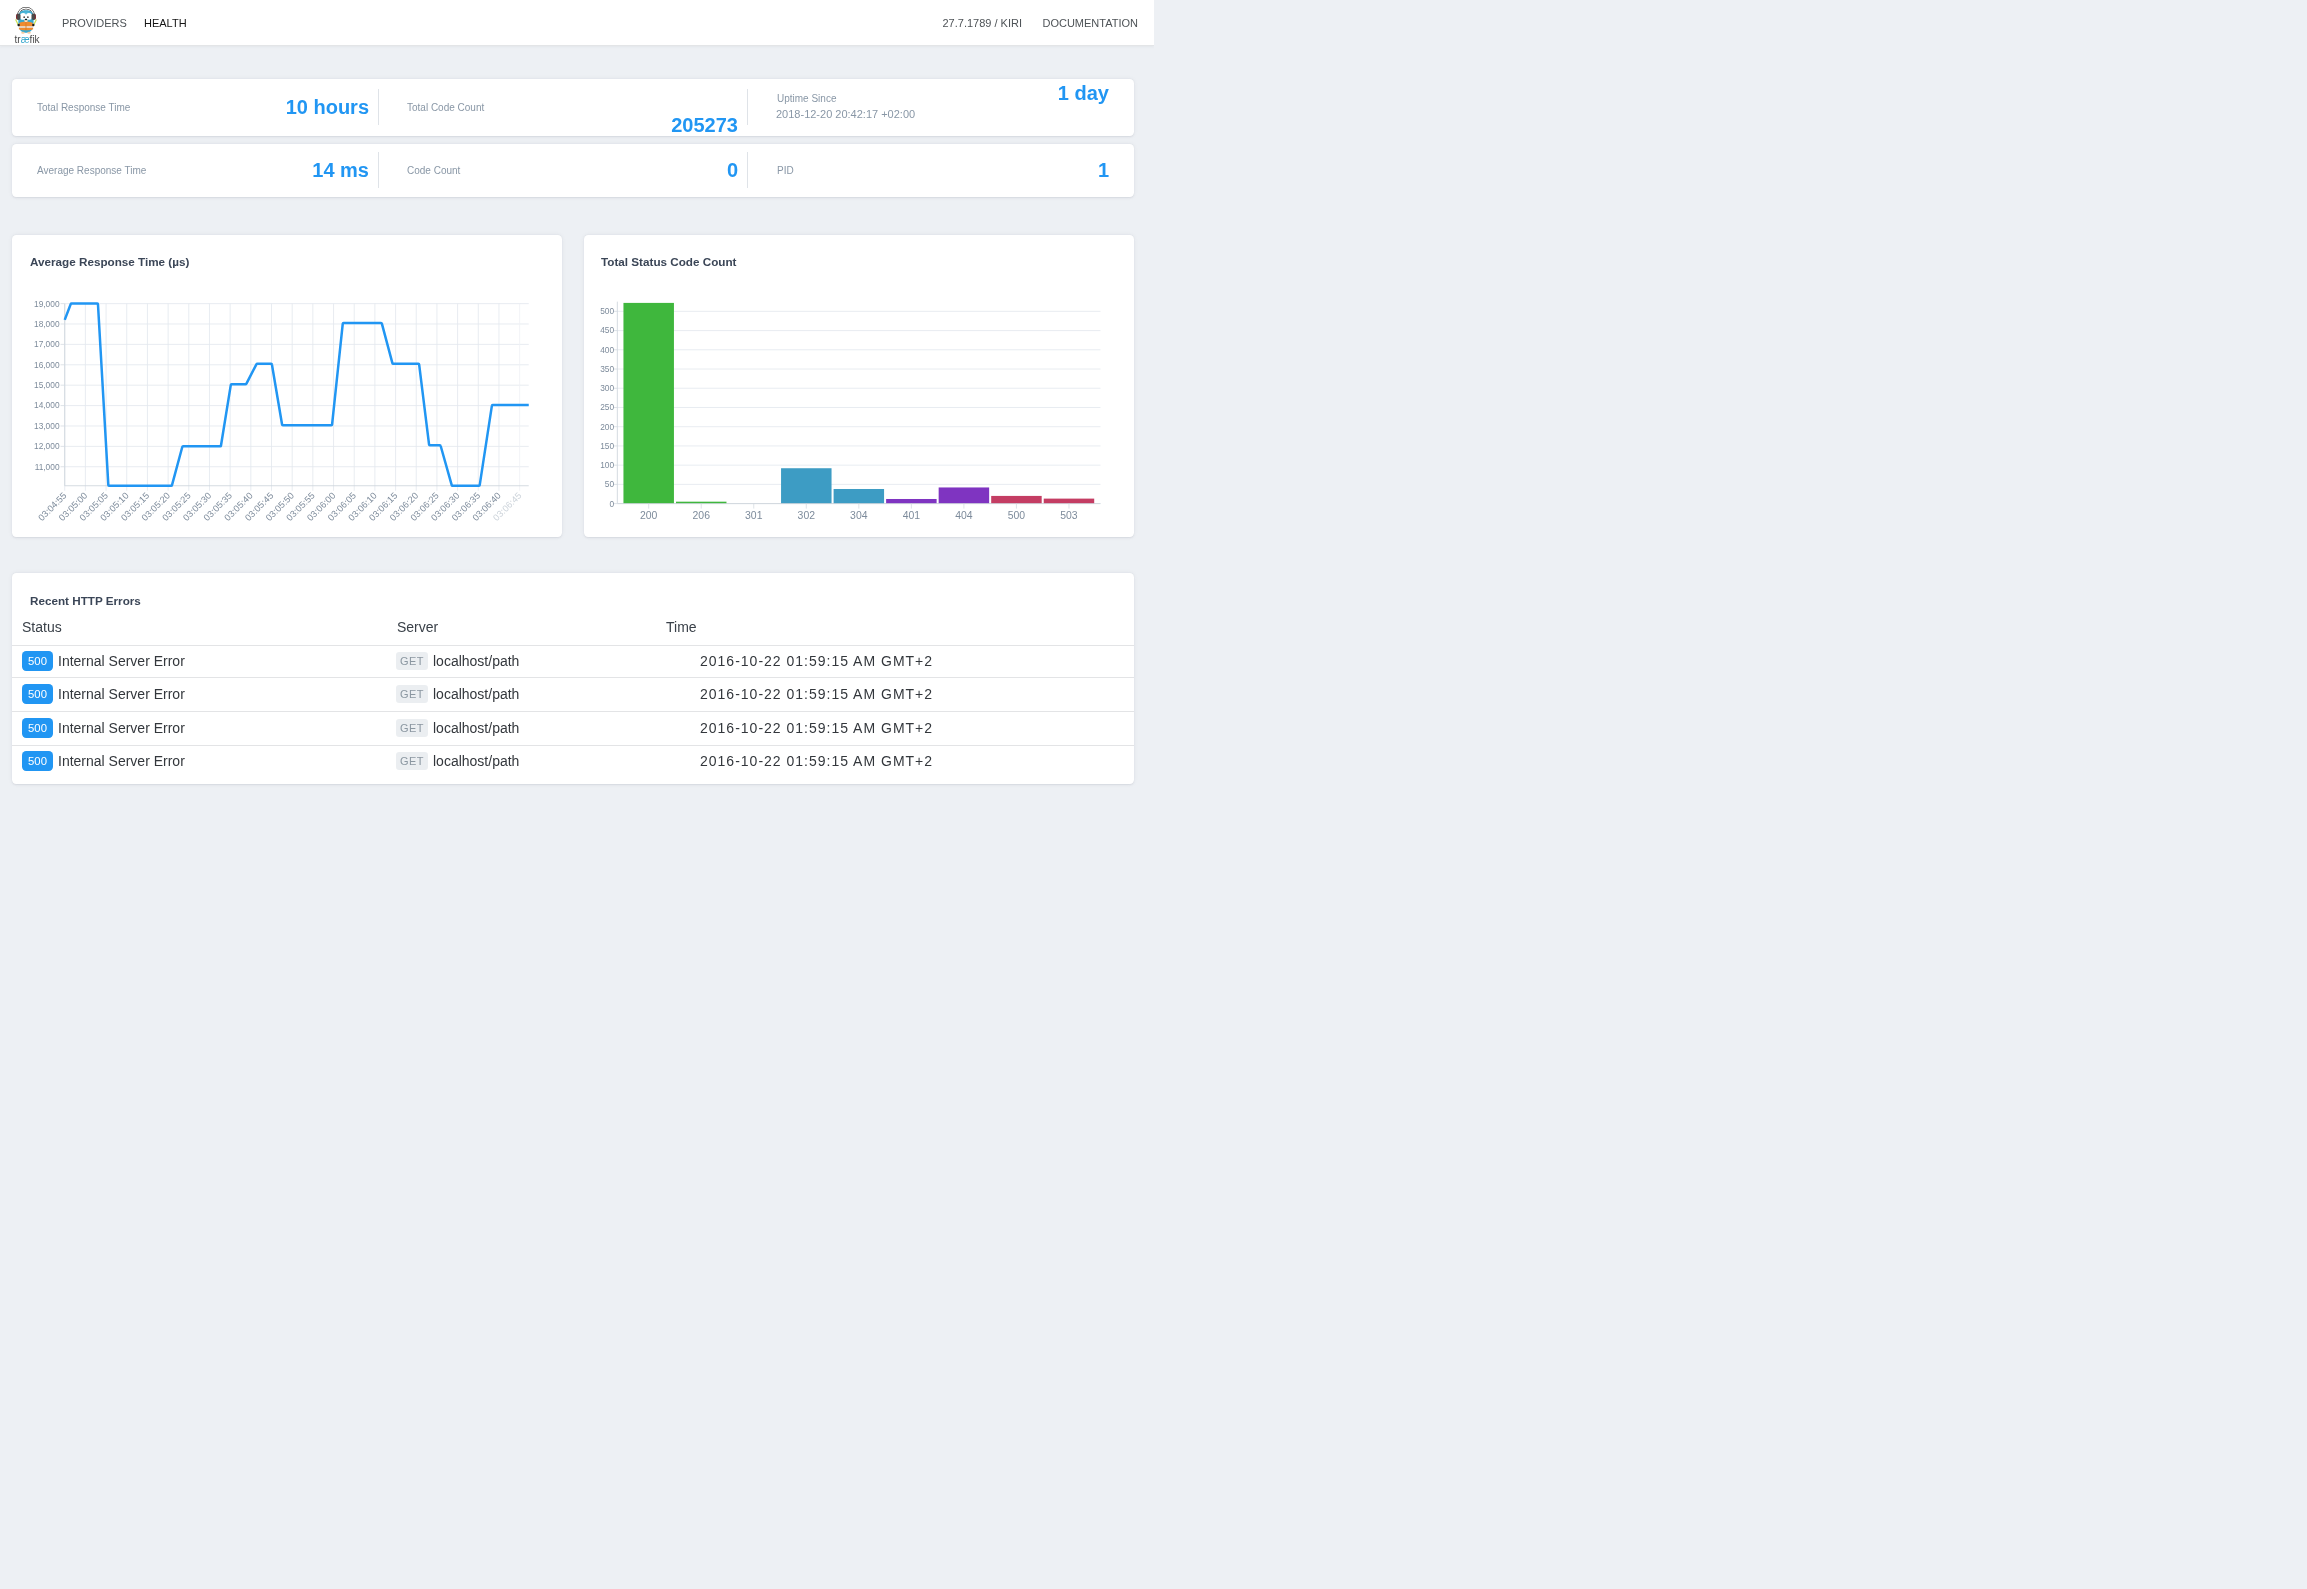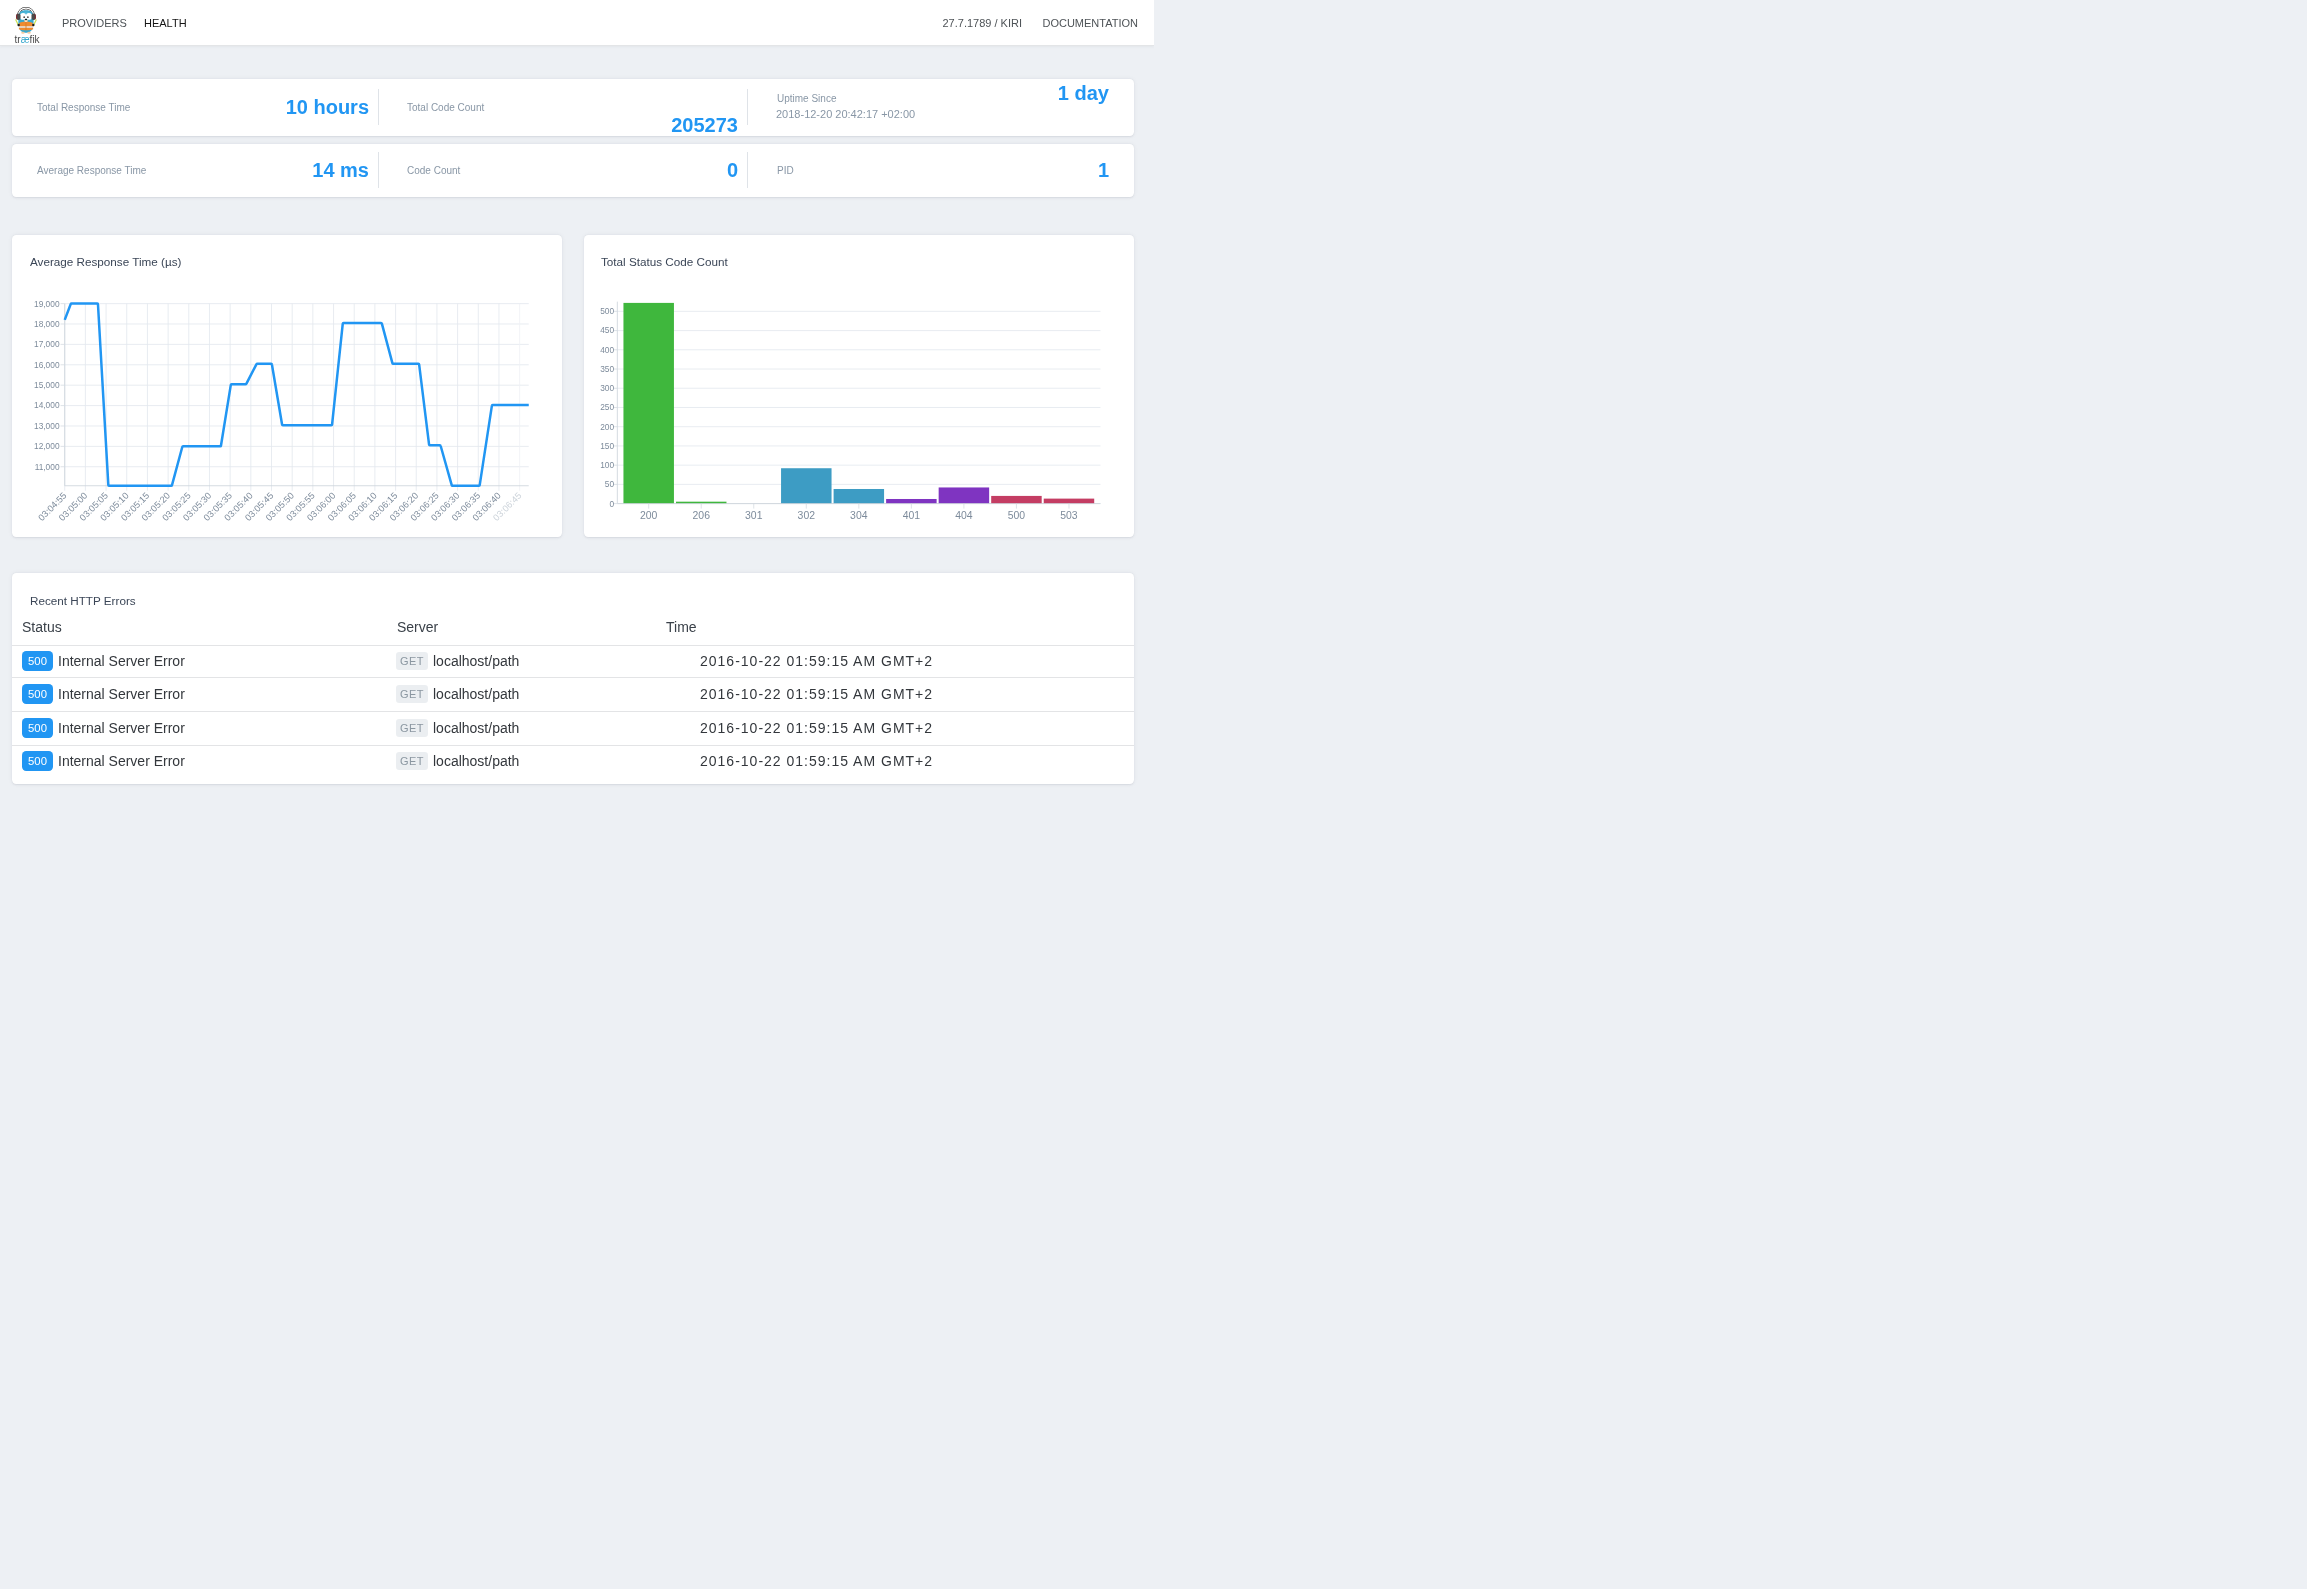--- a/index.html
+++ b/index.html
@@ -2,21 +2,21 @@
 <html style="font-size:13.4px"><head><meta charset="utf-8"><title>Traefik</title>
 <style>
 *{margin:0;padding:0;box-sizing:border-box}
 html,body{width:1154px;height:795px;background:#edf0f4;font-family:"Liberation Sans",sans-serif;position:relative;overflow:hidden}
 .hdr{position:absolute;left:0;top:0;width:1154px;height:46px;background:#fff;border-bottom:0.8px solid #e3e5e7;box-shadow:0 0.8px 2.5px rgba(40,50,60,.05)}
 .nav{position:absolute;top:0;height:46px;line-height:46px;font-weight:normal;font-size:11px;letter-spacing:0}
 .card{position:absolute;background:#fff;border-radius:4.2px;box-shadow:0 0.8px 1.7px rgba(60,70,90,.1),0 0 5px rgba(60,70,90,.06)}
 .lbl{position:absolute;font-size:10px;color:#8997a6;transform:translateY(-50%);white-space:nowrap}
 .val{position:absolute;font-size:20px;font-weight:bold;color:#2196f3;transform:translateY(-50%);white-space:nowrap}
 .vdiv{position:absolute;width:0.8px;background:#dfe3e8}
-.ctitle{position:absolute;font-size:11.7px;font-weight:normal;color:#3b4657;white-space:nowrap}
+.ctitle{position:absolute;font-size:11.7px;font-weight:bold;color:#3b4657;white-space:nowrap}
 .th{position:absolute;font-size:14px;color:#3a4149;transform:translateY(-50%);white-space:nowrap}
 .td{position:absolute;font-size:14px;color:#33373c;transform:translateY(-50%);white-space:nowrap}
 .rowline{position:absolute;left:12px;width:1122px;height:0.8px;background:#e3e4e6}
 .b500{position:absolute;width:31px;height:20px;background:#2196f3;border-radius:4.2px;color:#fff;font-size:11.3px;text-align:center;line-height:20px;transform:translateY(-50%)}
 .bget{position:absolute;width:32px;height:18px;background:#ebeef1;border-radius:3.3px;color:#8b97a1;font-size:11px;letter-spacing:0.4px;text-align:center;line-height:18px;transform:translateY(-50%)}
 </style></head>
 <body>
 <div class="hdr"></div>
 <svg width="22" height="27" viewBox="0 0 54 65" style="position:absolute;left:15px;top:7px">
 <path d="M7.5,21 C10,5 20,2.2 27,2.2 C34,2.2 44,5 46.5,21" fill="none" stroke="#1a1a1a" stroke-width="5.6"></path>

